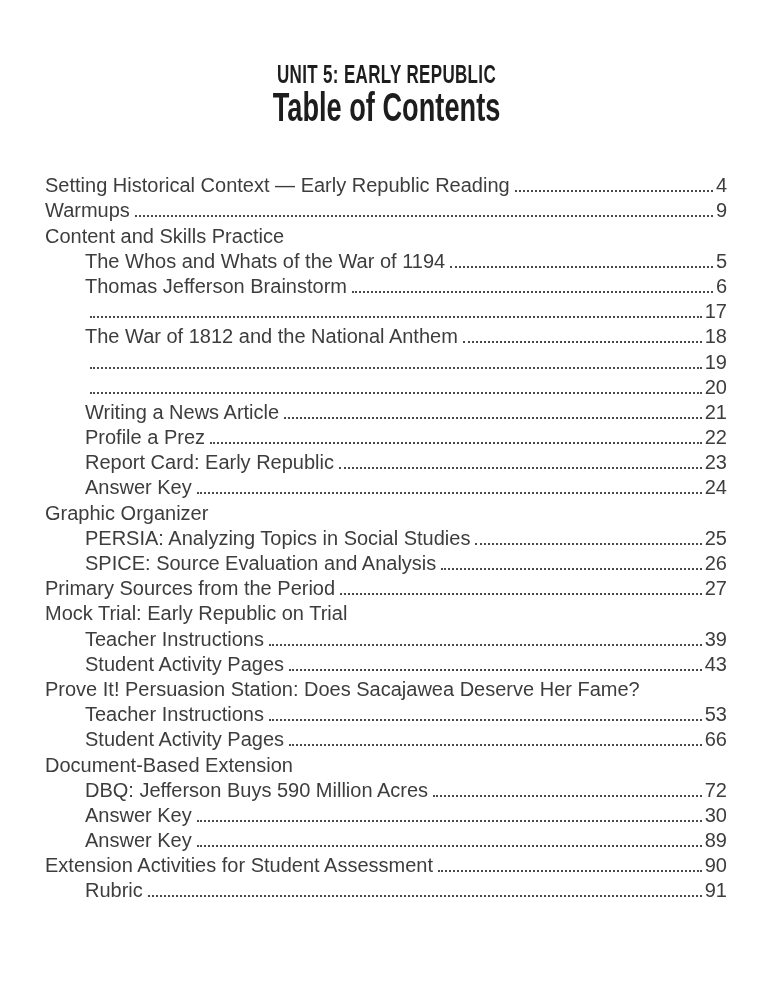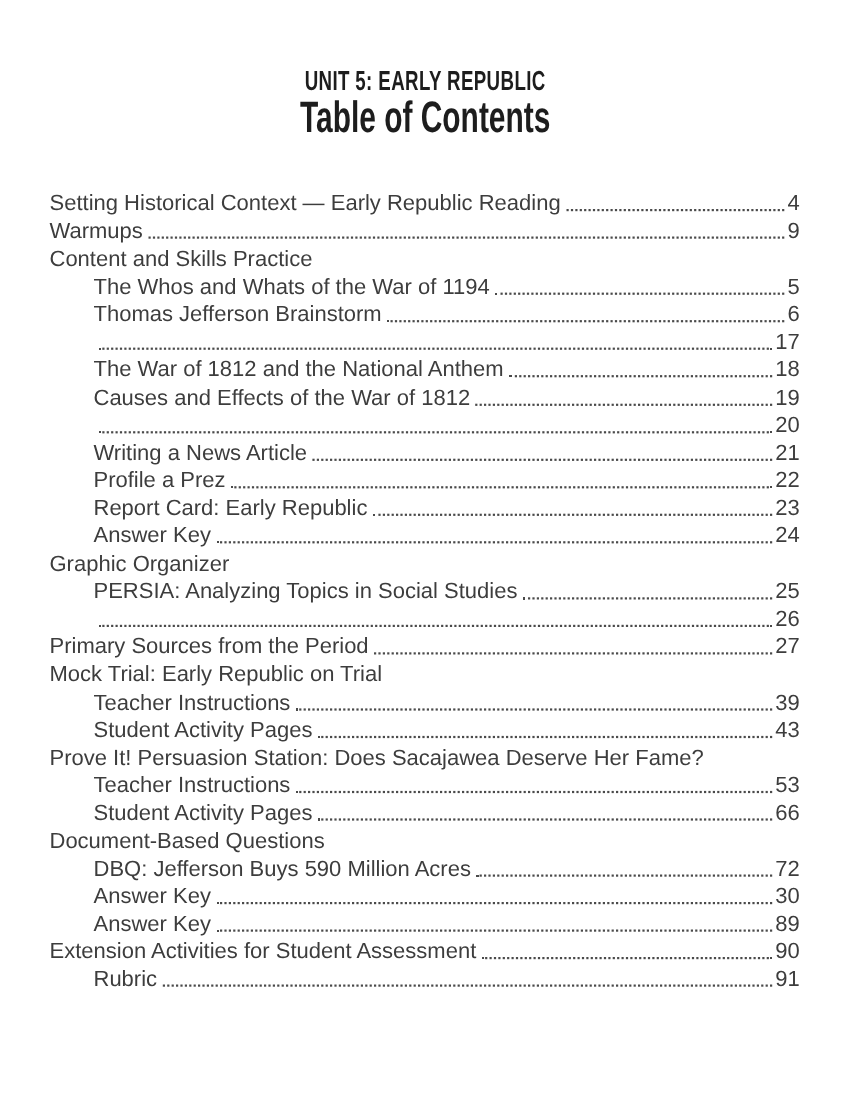--- a/index.html
+++ b/index.html
@@ -110,21 +110,20 @@
       <div class="toc-row indent-1">
       <span class="toc-leader" style="border-bottom-color: rgb(74, 74, 74);"></span>
       <span class="toc-page">17</span>
     </div>
       <div class="toc-row indent-1">
       <span class="toc-label">The War of 1812 and the National Anthem</span>
       <span class="toc-leader" style="border-bottom-color: rgb(74, 74, 74);"></span>
       <span class="toc-page">18</span>
     </div>
       <div class="toc-row indent-1">
-      <span class="toc-label">Causes and Effects of the War of 1812</span>
       <span class="toc-leader" style="border-bottom-color: rgb(74, 74, 74);"></span>
       <span class="toc-page">19</span>
     </div>
       <div class="toc-row indent-1">
       <span class="toc-leader" style="border-bottom-color: rgb(74, 74, 74);"></span>
       <span class="toc-page">20</span>
     </div>
       <div class="toc-row indent-1">
       <span class="toc-label">Writing a News Article</span>
       <span class="toc-leader" style="border-bottom-color: rgb(74, 74, 74);"></span>
@@ -148,20 +147,21 @@
       <div class="toc-row">
       <span class="toc-label">Graphic Organizer</span>
 
     </div>
       <div class="toc-row indent-1">
       <span class="toc-label">PERSIA: Analyzing Topics in Social Studies</span>
       <span class="toc-leader" style="border-bottom-color: rgb(74, 74, 74);"></span>
       <span class="toc-page">25</span>
     </div>
       <div class="toc-row indent-1">
+      <span class="toc-label">SPICE: Source Evaluation and Analysis</span>
       <span class="toc-leader" style="border-bottom-color: rgb(74, 74, 74);"></span>
       <span class="toc-page">26</span>
     </div>
       <div class="toc-row">
       <span class="toc-label">Primary Sources from the Period</span>
       <span class="toc-leader" style="border-bottom-color: rgb(74, 74, 74);"></span>
       <span class="toc-page">27</span>
     </div>
       <div class="toc-row">
       <span class="toc-label">Mock Trial: Early Republic on Trial</span>
@@ -185,21 +185,21 @@
       <span class="toc-label">Teacher Instructions</span>
       <span class="toc-leader" style="border-bottom-color: rgb(74, 74, 74);"></span>
       <span class="toc-page">53</span>
     </div>
       <div class="toc-row indent-1">
       <span class="toc-label">Student Activity Pages</span>
       <span class="toc-leader" style="border-bottom-color: rgb(74, 74, 74);"></span>
       <span class="toc-page">66</span>
     </div>
       <div class="toc-row">
-      <span class="toc-label">Document-Based Questions</span>
+      <span class="toc-label">Document-Based Extension</span>
 
     </div>
       <div class="toc-row indent-1">
       <span class="toc-label">DBQ: Jefferson Buys 590 Million Acres</span>
       <span class="toc-leader" style="border-bottom-color: rgb(74, 74, 74);"></span>
       <span class="toc-page">72</span>
     </div>
       <div class="toc-row indent-1">
       <span class="toc-label">Answer Key</span>
       <span class="toc-leader" style="border-bottom-color: rgb(74, 74, 74);"></span>

